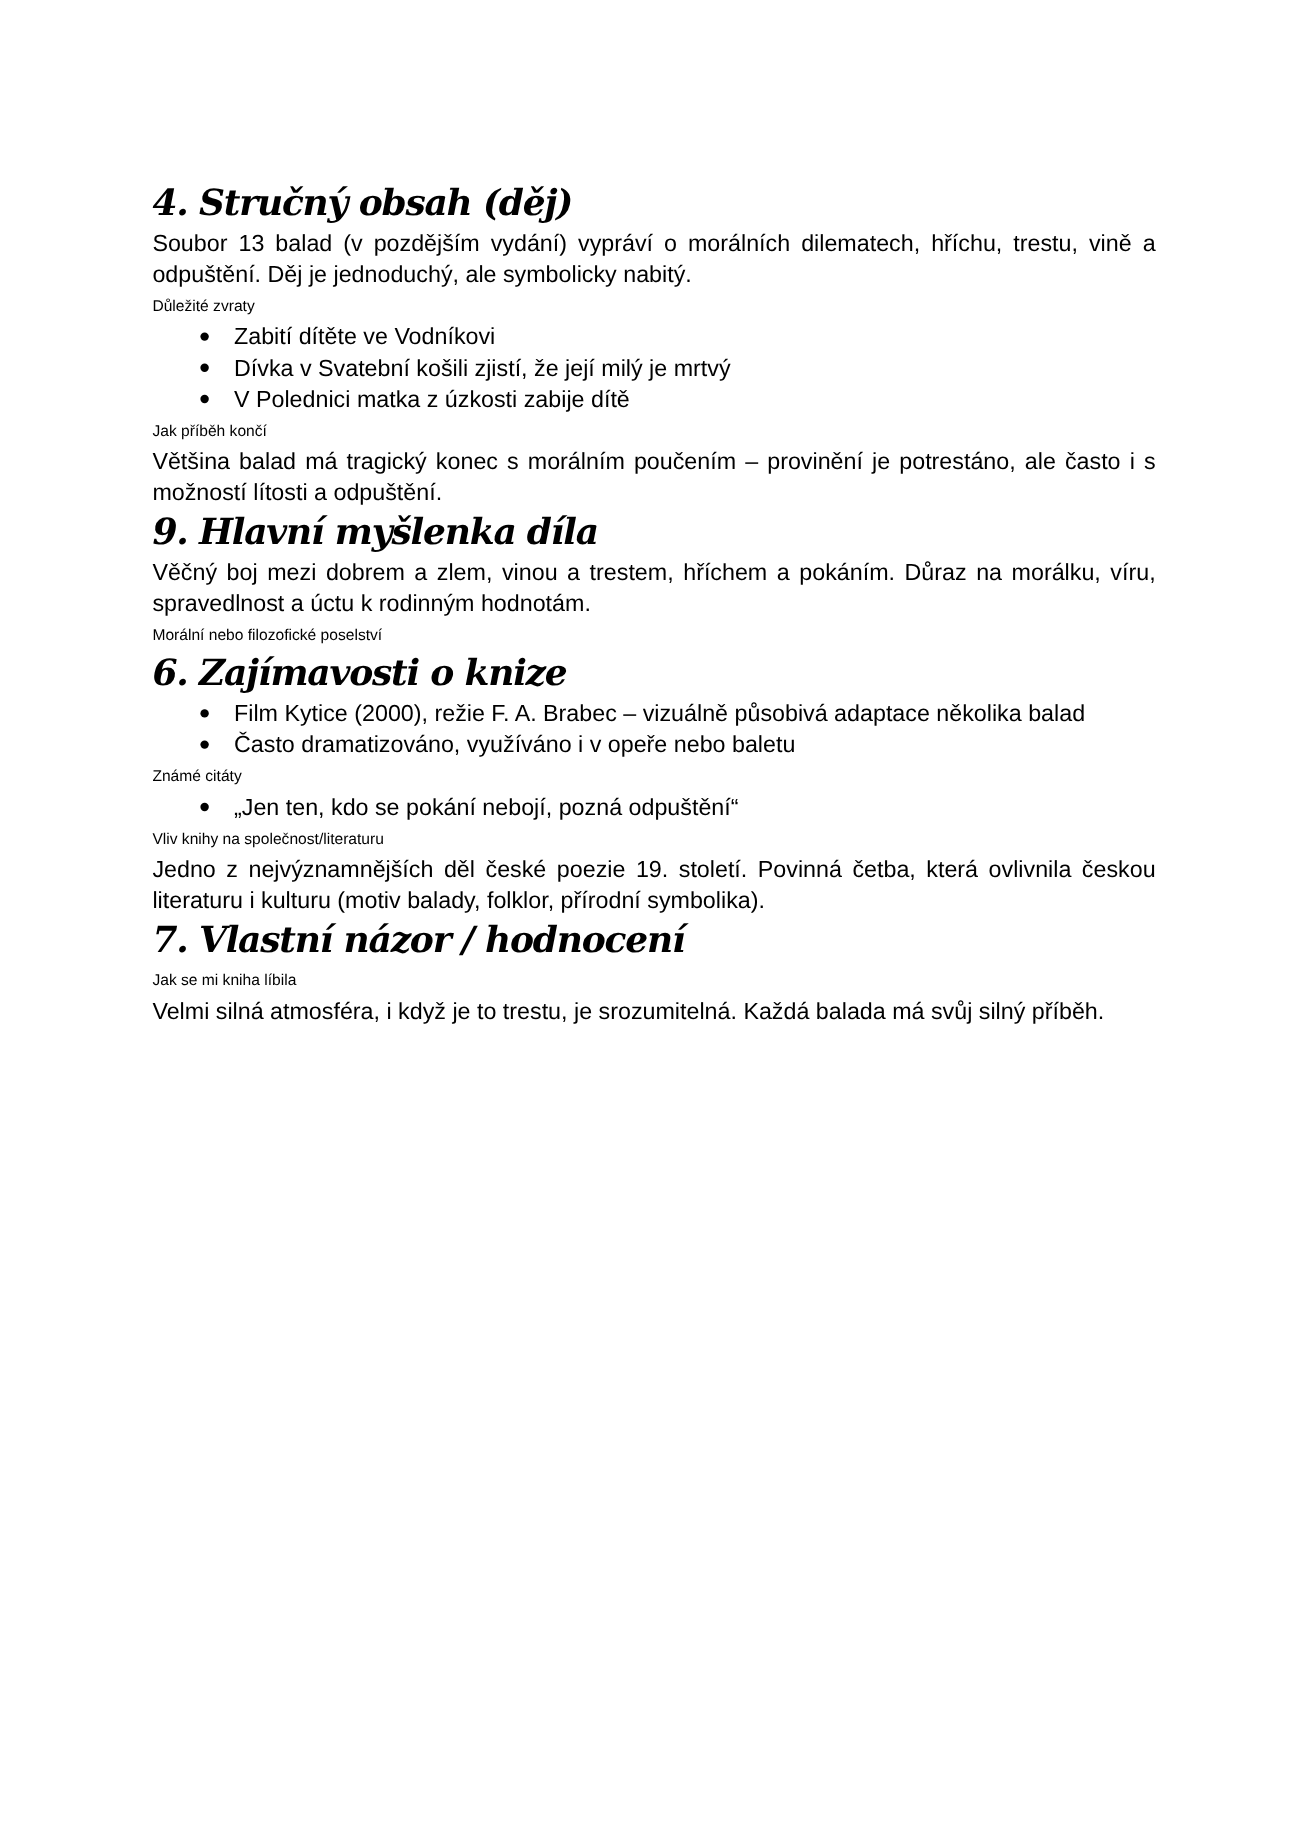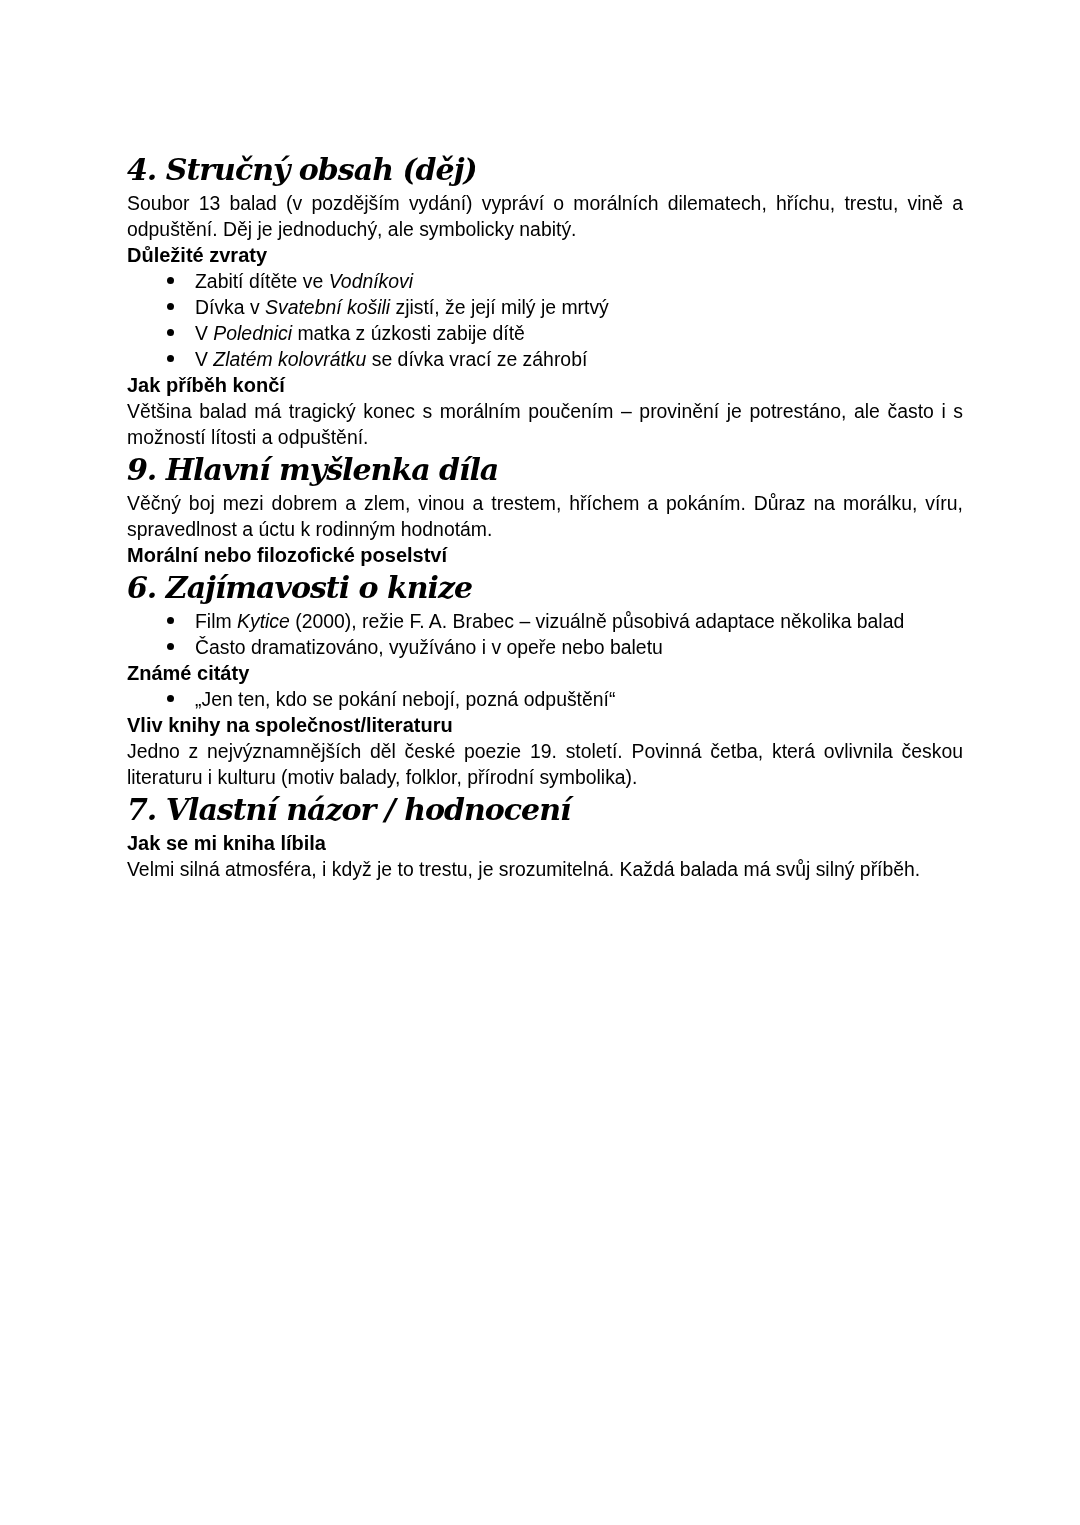--- a/index.html
+++ b/index.html
@@ -27,23 +27,23 @@
     font-style: italic;
     font-weight: bold;
     font-size: 30px;
     line-height: 40px;
     letter-spacing: -1px;
     color: #000000;
     white-space: nowrap;
   }
   h3.sub {
     margin: 0;
-    font-size: 20px;
+    font-size: 13px;
     line-height: 26px;
-    font-weight: bold;
+    font-weight: normal;
   }
   p.body {
     margin: 0;
   }
   .just { text-align: justify; }
   ul.blist {
     margin: 0;
     padding: 0 0 0 68px;
     list-style: none;
   }
@@ -54,21 +54,21 @@
   ul.blist li::before {
     content: "";
     position: absolute;
     left: -28px;
     top: 9px;
     width: 7px;
     height: 7px;
     border-radius: 50%;
     background: #000000;
   }
-  .i { font-style: italic; }
+  .i { }
   
   .g1  { margin-top: 1px; }
   .g2  { margin-top: 2px; }
   .g4  { margin-top: 4px; }
   .g15 { margin-top: 15px; }
   .g21 { margin-top: 21px; }
   .g23 { margin-top: 23px; }
   .g24 { margin-top: 24px; }
   .g25 { margin-top: 25px; }
   .g26 { margin-top: 26px; }
@@ -83,21 +83,20 @@
 <div class="page">
 
   <h2 class="script">4. Stručný obsah (děj)</h2>
   <p class="body just g24">Soubor 13 balad (v pozdějším vydání) vypráví o morálních dilematech, hříchu, trestu, vině a odpuštění. Děj je jednoduchý, ale symbolicky nabitý.</p>
 
   <h3 class="sub g25">Důležité zvraty</h3>
   <ul class="blist g4">
     <li><span>Zabití dítěte ve </span><span class="i">Vodníkovi</span><span></span></li>
     <li><span>Dívka v </span><span class="i">Svatební košili</span><span> zjistí, že její milý je mrtvý</span></li>
     <li><span>V </span><span class="i">Polednici</span><span> matka z úzkosti zabije dítě</span></li>
-    <li><span>V </span><span class="i">Zlatém kolovrátku</span><span> se dívka vrací ze záhrobí</span></li>
   </ul>
 
   <h3 class="sub g46">Jak příběh končí</h3>
   <p class="body just">Většina balad má tragický konec s morálním poučením – provinění je potrestáno, ale často i s možností lítosti a odpuštění.</p>
 
   <h2 class="script g28">9. Hlavní myšlenka díla</h2>
   <p class="body just g26">Věčný boj mezi dobrem a zlem, vinou a trestem, hříchem a pokáním. Důraz na morálku, víru, spravedlnost a úctu k rodinným hodnotám.</p>
 
   <h3 class="sub g26">Morální nebo filozofické poselství</h3>
 

